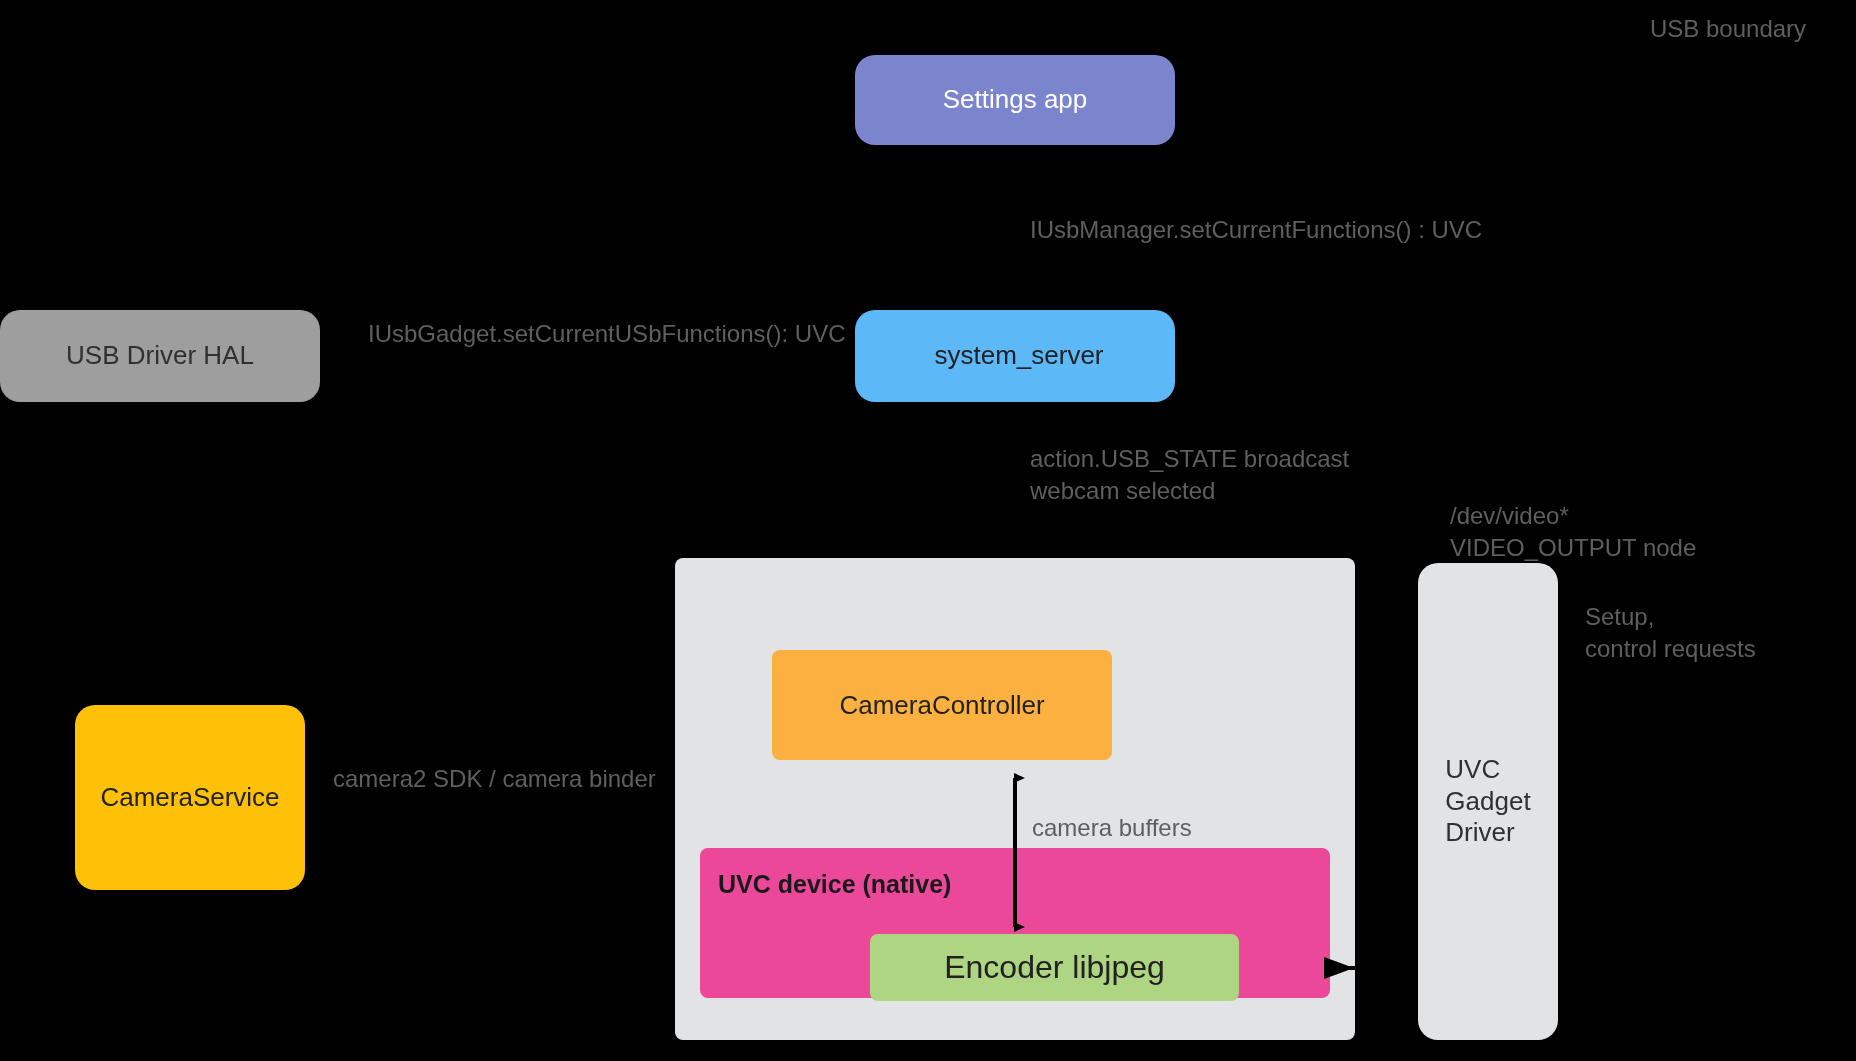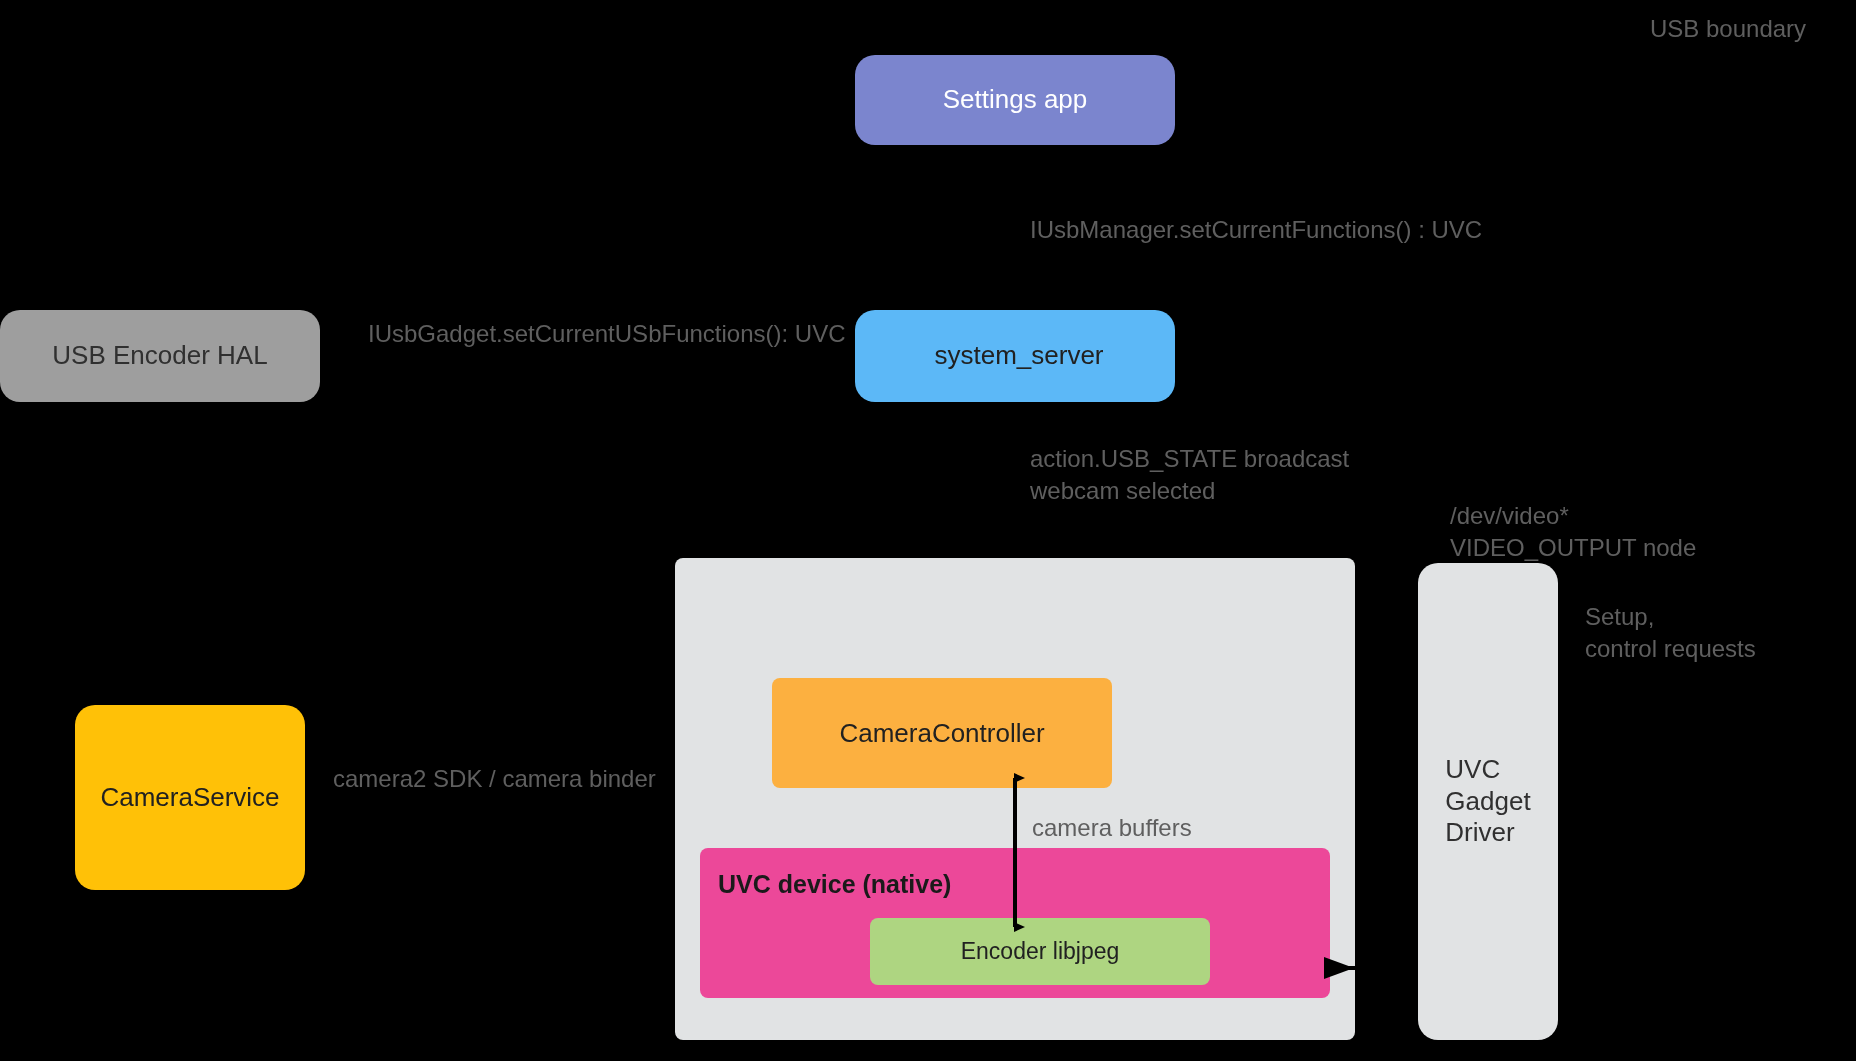--- a/index.html
+++ b/index.html
@@ -81,42 +81,41 @@
   .box-camera-controller {
     left: 97px; top: 92px; width: 340px; height: 110px;
     background: #fcb040;
     color: #212121;
     font-size: 26px;
     position: absolute;
     display: flex;
     align-items: center;
     justify-content: center;
     border-radius: 8px;
-    margin-top: 28px;
   }
   .container-uvc-native {
     position: absolute;
     left: 25px; top: 290px; width: 630px; height: 150px;
     background: #ec4899;
     border-radius: 8px;
   }
   .uvc-native-title {
     position: absolute;
     left: 18px; top: 22px;
     font-size: 25px;
     font-weight: bold;
     color: #1a1a1a;
     white-space: nowrap;
   }
   .box-encoder {
     position: absolute;
-    left: 170px; top: 70px; width: 340px; height: 67px;
+    left: 170px; top: 86px; width: 369px; height: 67px;
     background: #aed581;
     color: #212121;
-    font-size: 23px;
+    font-size: 32px;
     display: flex;
     align-items: center;
     justify-content: center;
     border-radius: 8px;
   }
 
   
   .label {
     position: absolute;
     color: #5f5f5f;
@@ -146,21 +145,21 @@
 <body>
 
 <div id="stage">
 
   <div class="label lbl-usb-boundary">USB boundary</div>
 
   <div class="node box-settings">Settings app</div>
 
   <div class="label lbl-iusbmanager">IUsbManager.setCurrentFunctions() : UVC</div>
 
-  <div class="node box-usb-hal">USB Encoder HAL</div>
+  <div class="node box-usb-hal">USB Driver HAL</div>
 
   <div class="label lbl-iusbgadget">IUsbGadget.setCurrentUSbFunctions(): UVC</div>
 
   <div class="node box-system-server">system_server</div>
 
   <div class="label lbl-usb-state">action.USB_STATE broadcast
 webcam selected</div>
 
   <div class="label lbl-devvideo">/dev/video*
 VIDEO_OUTPUT node</div>

